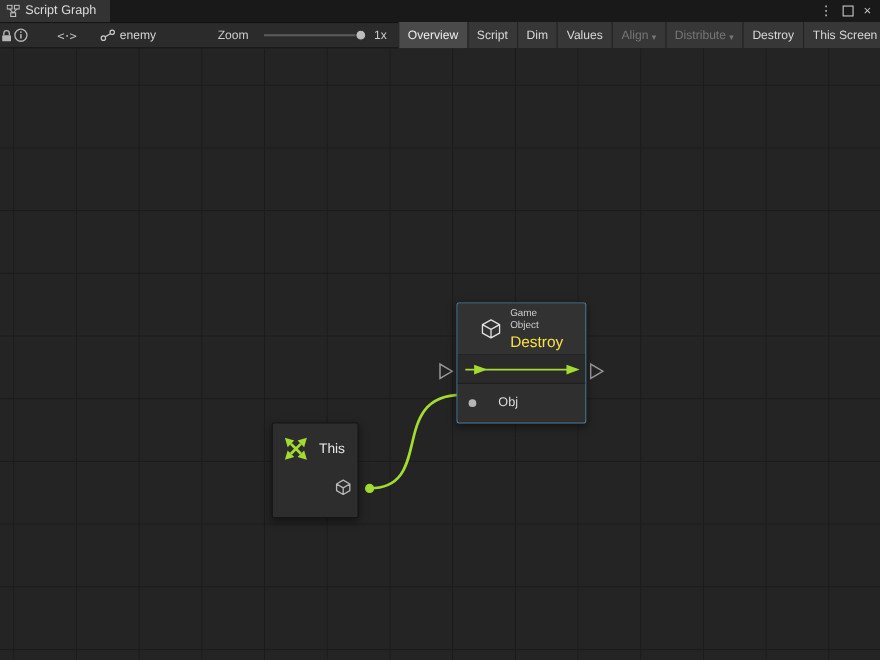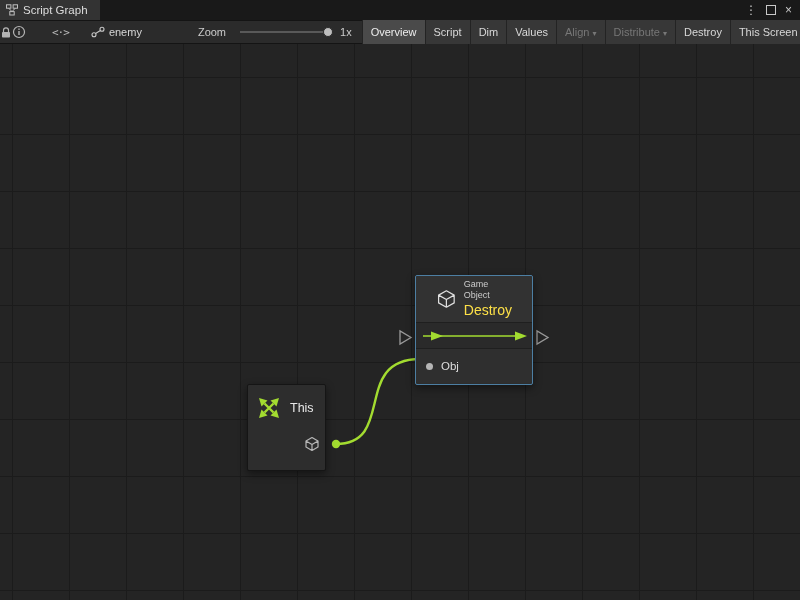--- a/index.html
+++ b/index.html
@@ -94,21 +94,21 @@
     border-radius:2px 2px 0 0;
   }
   .n-header-text { display:flex; flex-direction:column; line-height:1.25; }
   .n-category { font-size:9px; color:#cccccc; }
   .n-title { font-size:14px; color:#fde047; }
   .n-flow {
     height:26px; display:flex; align-items:center; justify-content:center;
     background:#2a2a2a; border-bottom:1px solid #1f1f1f; box-sizing:border-box;
   }
   .n-row {
-    height:34px; display:flex; align-items:center; gap:8px; padding:0 10px;
+    height:34px; display:flex; align-items:center; gap:20px; padding:0 10px;
     background:#2f2f2f; box-sizing:border-box; border-radius:0 0 2px 2px;
   }
   .port-dot {
     width:7px; height:7px; border-radius:50%; background:#b5b5b5; flex:none;
   }
   .obj-label { font-size:11.5px; color:#dddddd; }
 
   .this-body { display:flex; align-items:center; gap:8px; padding:10px 4px 0 8px; }
   .this-title { font-size:12.5px; color:#e8e8e8; }
   .this-cube { position:absolute; right:5px; bottom:14px; }

